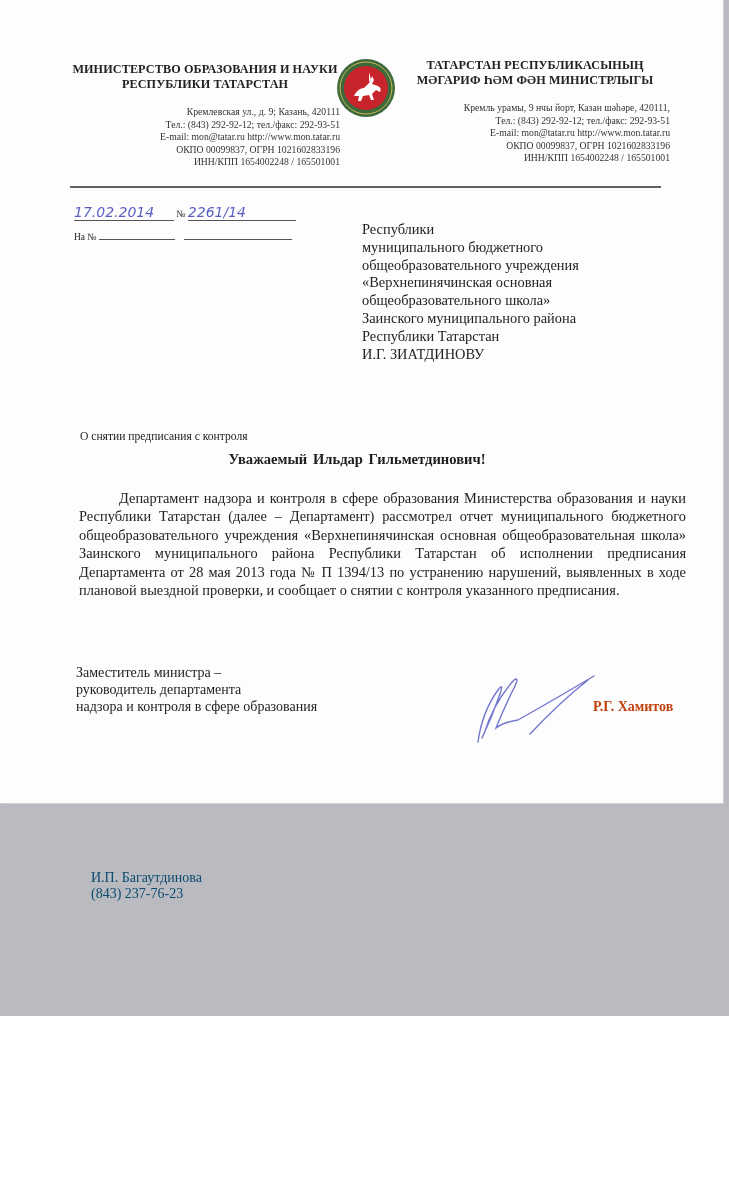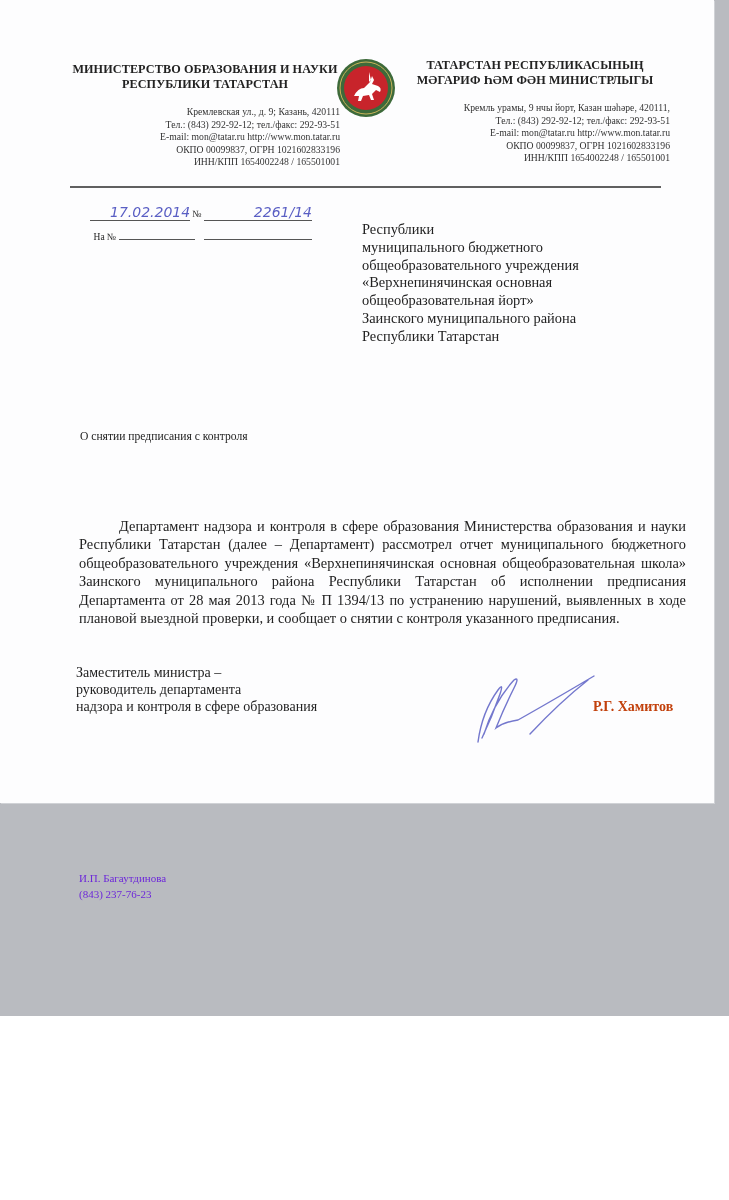--- a/index.html
+++ b/index.html
@@ -5,55 +5,55 @@
   html, body { margin:0; padding:0; }
   body {
     width:729px; height:1200px; background:#ffffff; position:relative; overflow:hidden;
     font-family:"Liberation Serif", "DejaVu Serif", serif; color:#1c1c1c;
   }
   .scan-frame {
     position:absolute; left:0; top:0; width:729px; height:1016px; background:#b9bbc0;
   }
   .page {
     position:absolute; left:0; top:0; width:714px; height:803px;
-    background:#fdfdfe; box-shadow: 1px 1px 0 #d0d2d6;
+    background:#fdfdfe; box-shadow: 1px 1px 0 #d0d2d6; padding-left: 9px;
   }
   .abs { position:absolute; }
   .hdr-title {
     font-weight:bold; font-size:12.2px; line-height:15px; text-align:center; letter-spacing:0.1px;
     color:#222;
   }
   .hdr-info { font-size:9.7px; line-height:12.6px; text-align:right; color:#333; }
   .left-block { left:70px; top:62px; width:270px; }
   .right-block { left:400px; top:58px; width:270px; }
   .left-block .hdr-info, .right-block .hdr-info { margin-top:14px; }
   .rule {
     left:70px; top:186px; width:591px; height:2px; background:#444; opacity:0.85;
   }
-  .regline { left:82px; top:204px; width:230px; font-size:9.5px;text-align:right; }
+  .regline { left:74px; top:204px; width:230px; font-size:9.5px; }
   .hand {
     font-family:"DejaVu Sans", sans-serif; font-style:italic; color:#5a5fc4; font-size:14px;
   }
   .uline { border-bottom:1px solid #555; display:inline-block; }
   .addressee {
     left:362px; top:221px; width:300px; font-size:14.4px; line-height:17.8px; color:#222;
   }
   .subject { left:80px; top:414px; font-size:11.6px; color:#222;margin-top:16px; }
   .salutation {
     left:0; width:714px; top:451px; text-align:center; font-weight:bold; font-size:14.6px; color:#1d1d1d;
     word-spacing:2px;
   }
   .body-text {
     left:79px; top:489px; width:607px; font-size:14.4px; line-height:18.4px; text-align:justify;
-    text-indent:40px; color:#222;margin-top:28px;
+    text-indent:40px; color:#222;
   }
   .sign-left { left:76px; top:664px; font-size:14px; line-height:17px; color:#222; }
   .sign-name { left:593px; top:699px; font-size:14px; color:#c2410c;font-weight:bold; }
   .signature { left:470px; top:672px; width:130px; height:75px; }
-  .executor { left:79px; top:870px; font-size:11px; line-height:16px; color:#6d28d9; }
+  .executor { left:91px; top:870px; font-size:14px; line-height:16px; color:#0c4a6e; }
   .emblem { left:336px; top:58px; width:60px; height:60px; }
 </style>
 </head>
 <body>
 
 <div class="scan-frame"></div>
 <div class="page">
 
   <div class="abs left-block">
     <div class="hdr-title">
@@ -105,27 +105,29 @@
       &nbsp;&nbsp;
       <span class="uline" style="width:108px; height:10px;"></span>
     </div>
   </div>
 
   <div class="abs addressee">
     <div>Республики</div>
     <div>муниципального бюджетного</div>
     <div>общеобразовательного учреждения</div>
     <div>«Верхнепинячинская основная</div>
-    <div>общеобразовательная йорт»</div>
+    <div>общеобразовательного школа»</div>
     <div>Заинского муниципального района</div>
     <div>Республики Татарстан</div>
+    <div>И.Г. ЗИАТДИНОВУ</div>
   </div>
 
   <div class="abs subject">О снятии предписания с контроля</div>
 
+  <div class="abs salutation">Уважаемый  Ильдар Гильметдинович!</div>
 
   <div class="abs body-text">Департамент надзора и контроля в сфере образования Министерства образования и науки Республики Татарстан (далее – Департамент) рассмотрел отчет муниципального бюджетного общеобразовательного учреждения «Верхнепинячинская основная общеобразовательная школа» Заинского муниципального района Республики Татарстан об исполнении предписания Департамента от 28 мая 2013 года № П 1394/13 по устранению нарушений, выявленных в ходе плановой выездной проверки, и сообщает о снятии с контроля указанного предписания.</div>
 
   <div class="abs sign-left">
     <div>Заместитель министра –</div>
     <div>руководитель департамента</div>
     <div>надзора и контроля в сфере образования</div>
   </div>
 
   <svg class="abs signature" viewBox="0 0 130 75">

